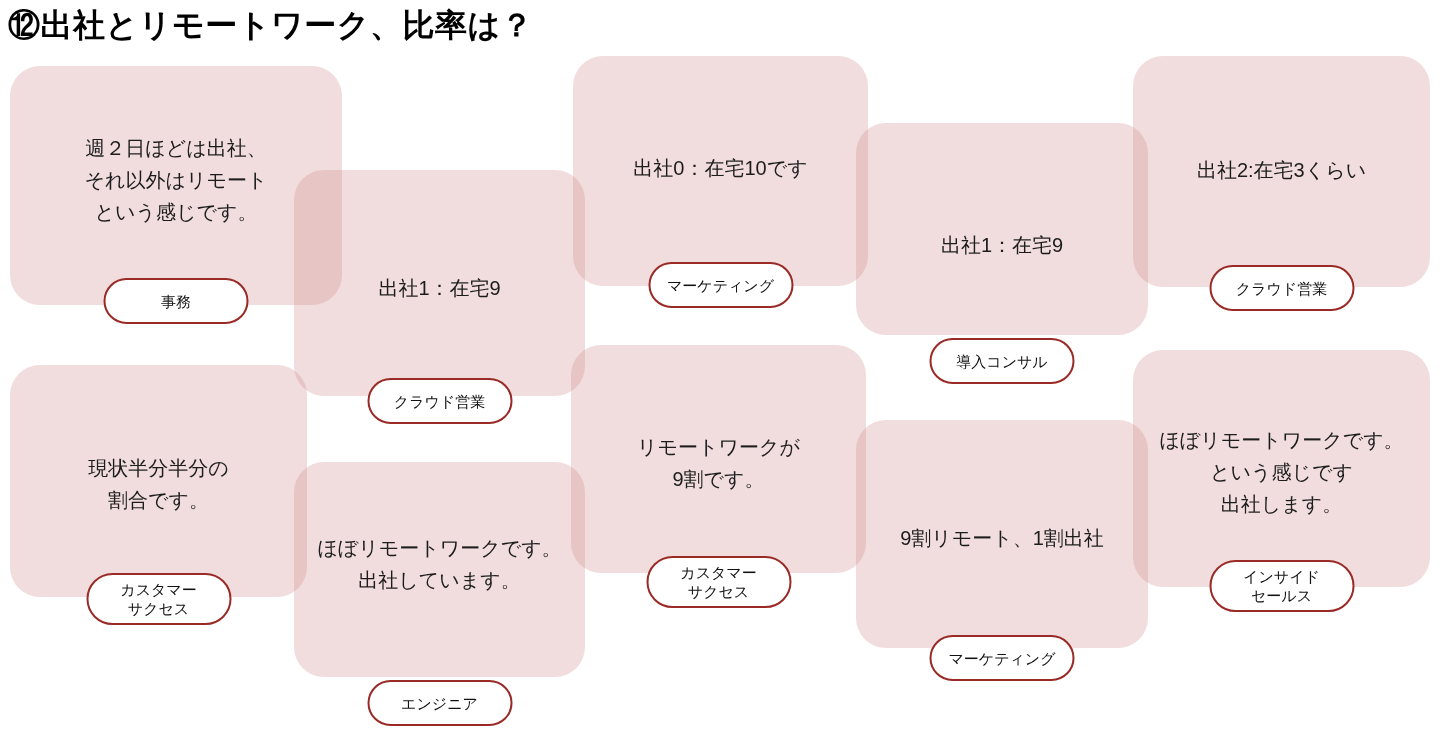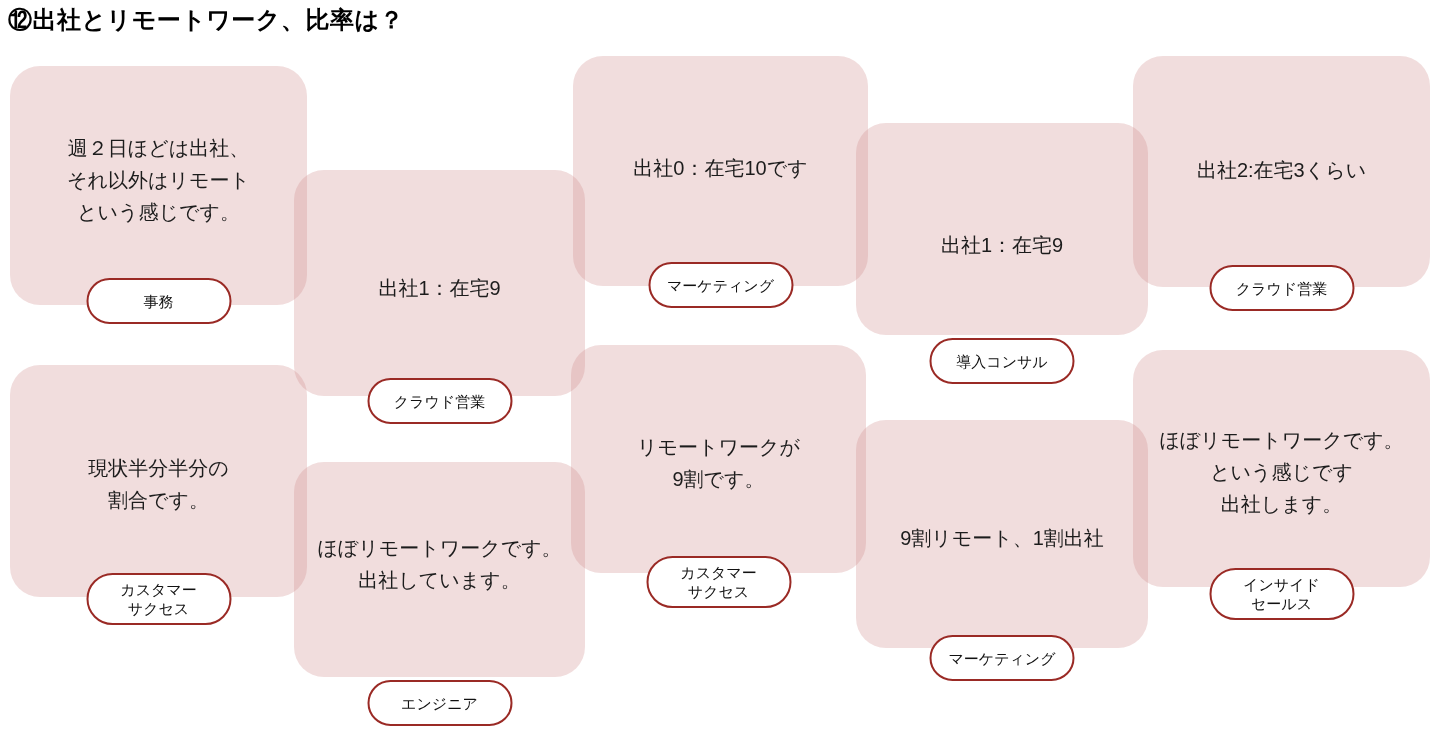--- a/index.html
+++ b/index.html
@@ -4,21 +4,21 @@
 <style>
   html,body { margin:0; padding:0; background:#ffffff; }
   body {
     position:relative;
     width:1440px; height:732px;
     font-family:"Liberation Sans", sans-serif;
     overflow:hidden;
   }
   .title {
     position:absolute; left:8px; top:4px;
-    font-size:24px; font-weight:bold; color:#000;
+    font-size:32px; font-weight:bold; color:#000;
     letter-spacing:0.5px; white-space:nowrap;
   }
   .card {
     position:absolute;
     background:rgba(209,141,143,0.30); 
     border-radius:30px;
   }
   .quote {
     position:absolute; left:0; right:0;
     text-align:center; color:#1c1c1c;
@@ -31,40 +31,40 @@
     border:2.5px solid #9a2a25;
     border-radius:26px;
     display:flex; flex-direction:column; justify-content:center;
     text-align:center; color:#111;
     font-size:15px; line-height:19px; white-space:nowrap;
   }
   .badge.single { height:46px; }
   .badge.double { height:52px; }
 
   
-  .c1  { left:10px;   top:66px;  width:297px; height:239px; }
+  .c1  { left:10px;   top:66px;  width:297px; height:239px;padding-left:35px; }
   .c1 .quote { top:66px; }   .c1 .badge { top:212px; }
   .c2  { left:294px;  top:170px; width:291px; height:226px; }
   .c2 .quote { top:102px; }  .c2 .badge { top:208px; }
   .c3  { left:573px;  top:56px;  width:295px; height:230px; }
   .c3 .quote { top:96px; }   .c3 .badge { top:206px; }
   .c4  { left:856px;  top:123px; width:292px; height:212px; }
   .c4 .quote { top:106px; }  .c4 .badge { top:215px; }
   .c5  { left:1133px; top:56px;  width:297px; height:231px; }
   .c5 .quote { top:98px; }   .c5 .badge { top:209px; }
   .c6  { left:10px;   top:365px; width:297px; height:232px; }
   .c6 .quote { top:87px; }   .c6 .badge { top:208px; }
   .c7  { left:294px;  top:462px; width:291px; height:215px; }
   .c7 .quote { top:70px; }   .c7 .badge { top:218px; }
   .c8  { left:571px;  top:345px; width:295px; height:228px; }
   .c8 .quote { top:86px; }   .c8 .badge { top:211px; }
   .c9  { left:856px;  top:420px; width:292px; height:228px; }
   .c9 .quote { top:102px; }  .c9 .badge { top:215px; }
   .c10 { left:1133px; top:350px; width:297px; height:237px; }
-  .c10 .quote { top:74px; }  .c10 .badge { top:218px; }
+  .c10 .quote { top:74px; }  .c10 .badge { top:210px; }
 </style>
 </head>
 <body>
 
 <div class="title">⑫出社とリモートワーク、比率は？</div>
 
 <div class="card c1">
   <div class="quote">
     <div>週２日ほどは出社、</div>
     <div>それ以外はリモート</div>

